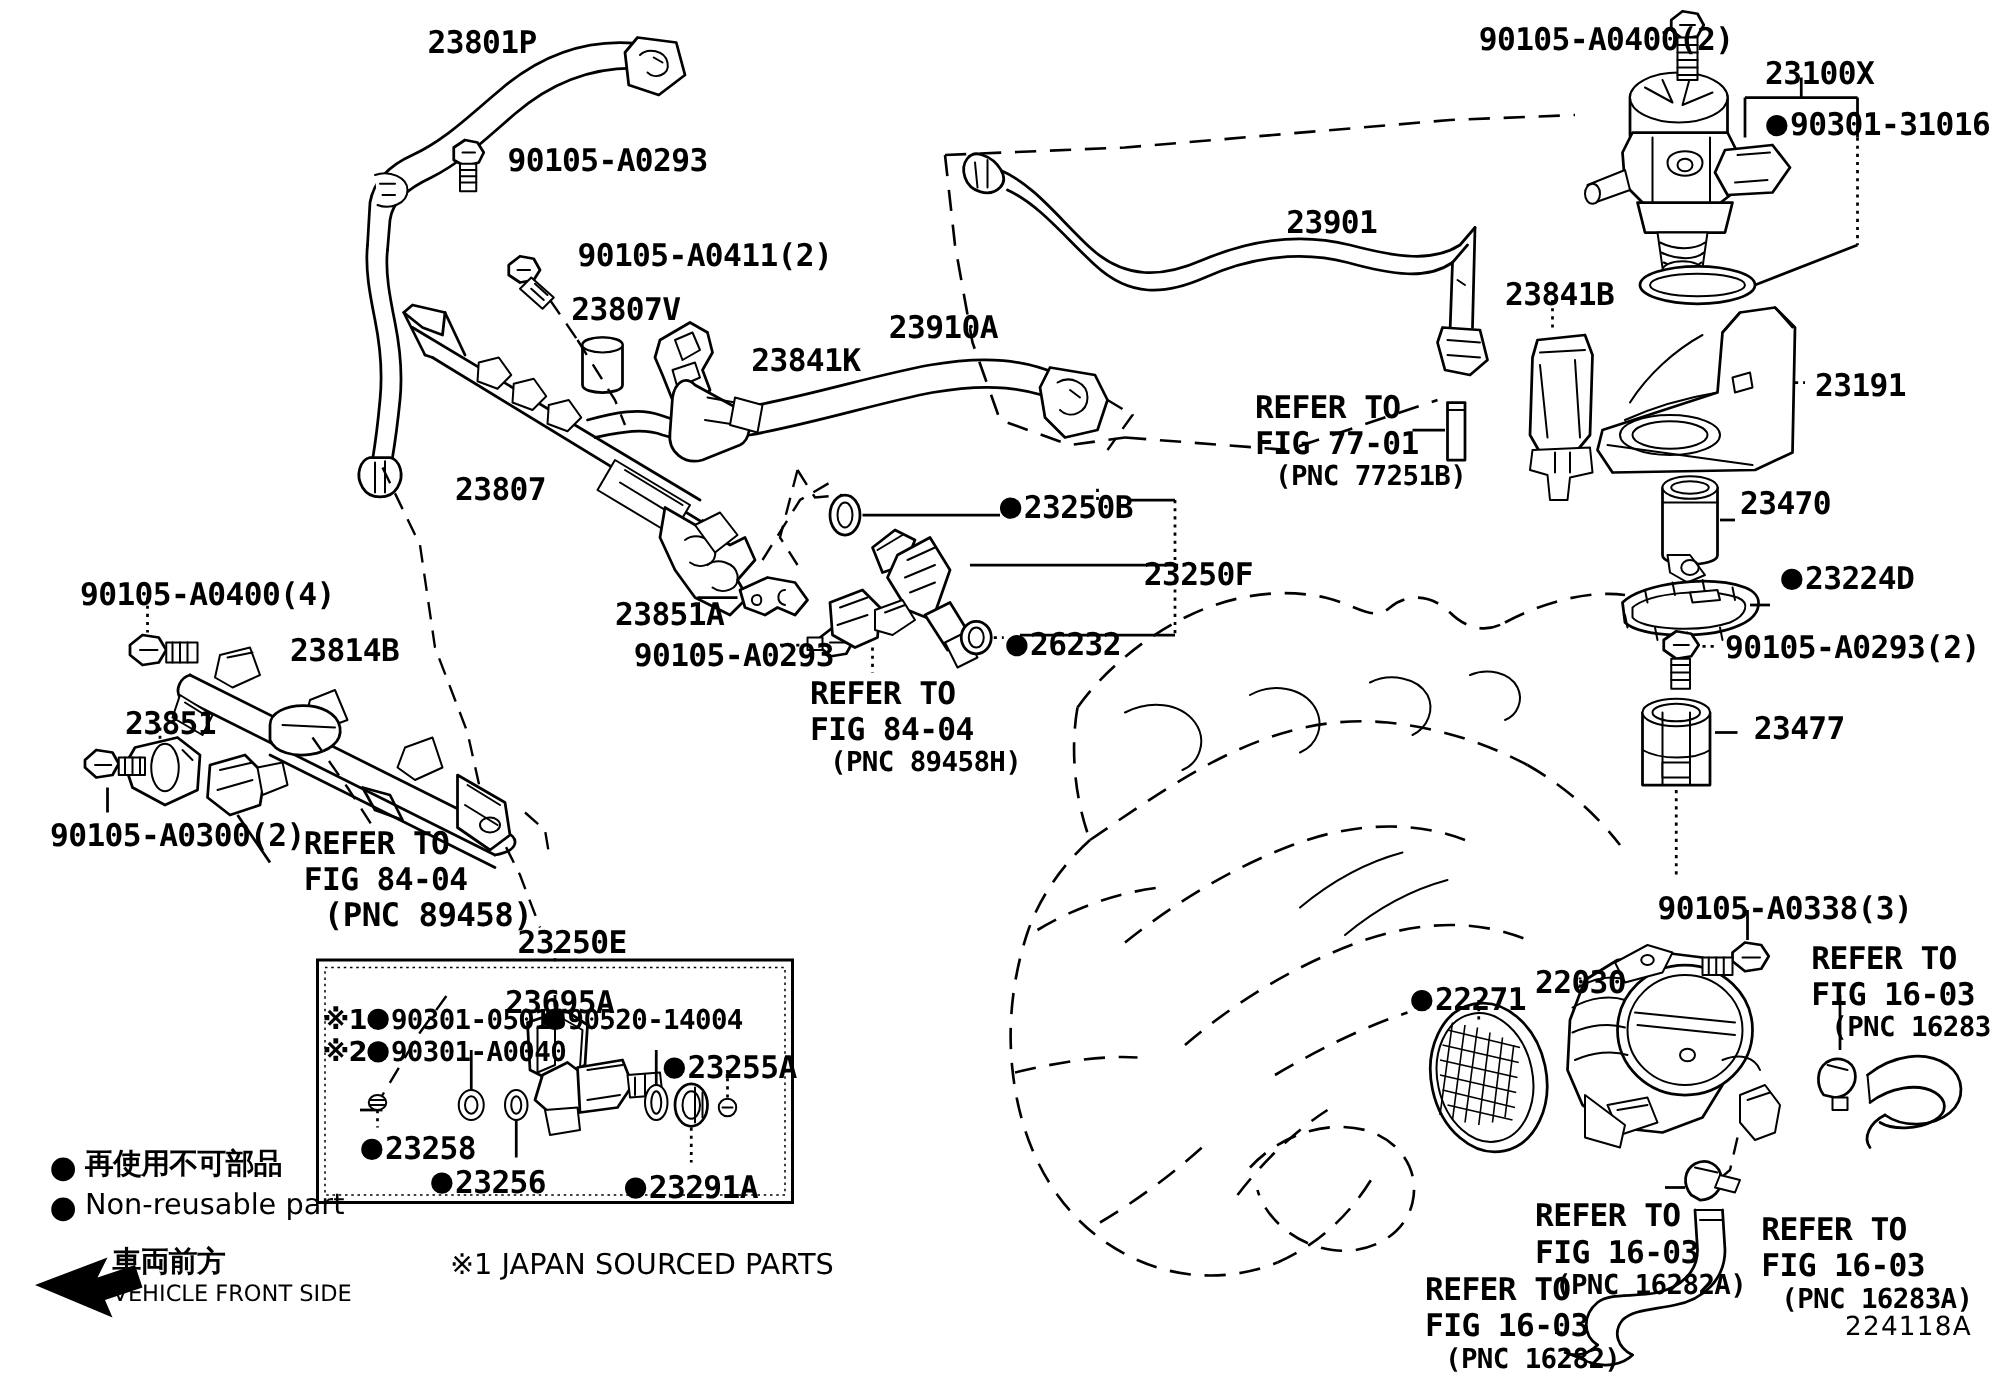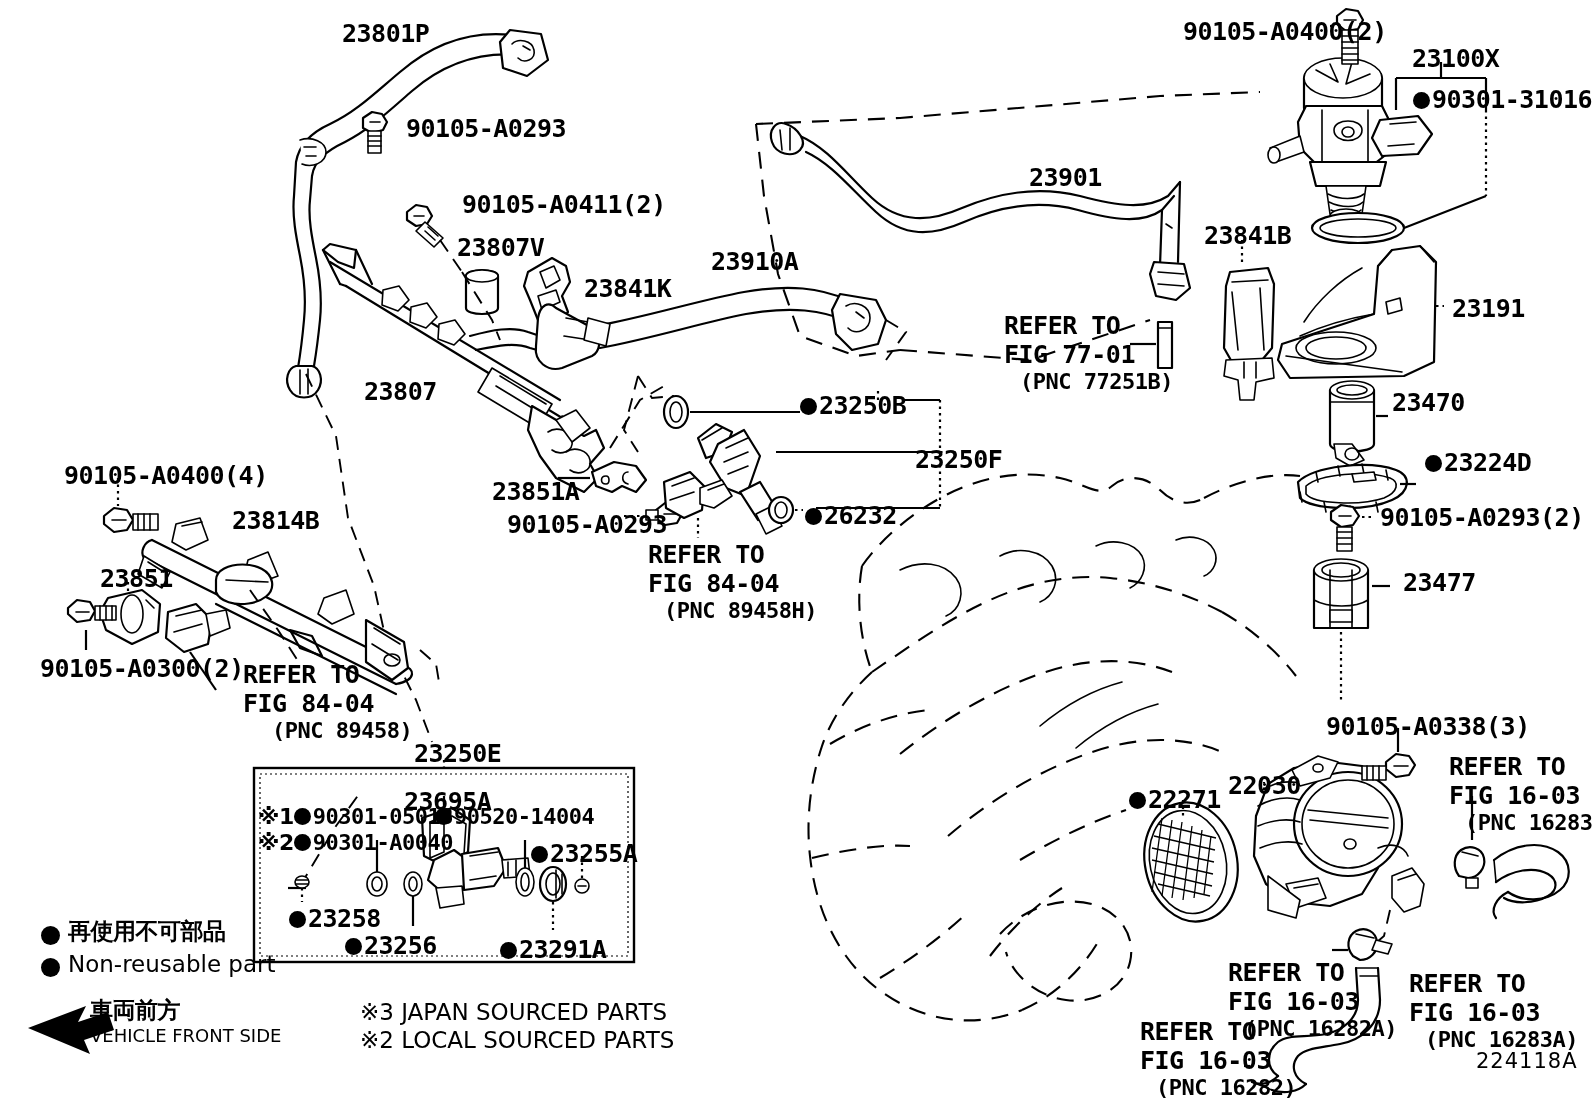--- a/index.html
+++ b/index.html
@@ -592,21 +592,21 @@
       <div class="lbl" style="left: 342px; top: 20px;"><span>23801P</span></div>
       <div class="lbl" style="left: 1183px; top: 18px;"><span>90105-A0400(2)</span></div>
       <div class="lbl" style="left: 1412px; top: 45px;"><span>23100X</span></div>
       <div class="lbl" style="left: 1413px; top: 86px;"><span class="dot"></span><span>90301-31016</span></div>
       <div class="lbl" style="left: 406px; top: 115px;"><span>90105-A0293</span></div>
       <div class="lbl" style="left: 1029px; top: 164px;"><span>23901</span></div>
       <div class="lbl" style="left: 462px; top: 191px;"><span>90105-A0411(2)</span></div>
       <div class="lbl" style="left: 1204px; top: 222px;"><span>23841B</span></div>
       <div class="lbl" style="left: 457px; top: 234px;"><span>23807V</span></div>
       <div class="lbl" style="left: 711px; top: 248px;"><span>23910A</span></div>
-      <div class="lbl" style="left: 584px; top: 275px; text-align: center;"><span>23841K</span></div>
+      <div class="lbl" style="left: 601px; top: 275px; text-align: center;"><span>23841K</span></div>
       <div class="lbl" style="left: 1452px; top: 295px;"><span>23191</span></div>
       <div class="lbl" style="left: 364px; top: 378px;"><span>23807</span></div>
       <div class="lbl" style="left: 1392px; top: 389px;"><span>23470</span></div>
       <div class="lbl" style="left: 800px; top: 392px;"><span class="dot"></span><span>23250B</span></div>
       <div class="lbl" style="left: 915px; top: 446px;"><span>23250F</span></div>
       <div class="lbl" style="left: 1425px; top: 449px;"><span class="dot"></span><span>23224D</span></div>
       <div class="lbl" style="left: 492px; top: 478px;"><span>23851A</span></div>
       <div class="lbl" style="left: 64px; top: 462px;"><span>90105-A0400(4)</span></div>
       <div class="lbl" style="left: 1380px; top: 504px;"><span>90105-A0293(2)</span></div>
       <div class="lbl" style="left: 507px; top: 511px;"><span>90105-A0293</span></div>
@@ -632,21 +632,21 @@
         <div style="font-size: 22px; margin-left: 16px;">(PNC 77251B)</div>
       </div>
       <div class="lbl" style="left: 648px; top: 540px; line-height: 1.16;">
         <div>REFER TO</div>
         <div>FIG 84-04</div>
         <div style="font-size: 22px; margin-left: 16px;">(PNC 89458H)</div>
       </div>
       <div class="lbl" style="left: 243px; top: 660px; line-height: 1.16;">
         <div>REFER TO</div>
         <div>FIG 84-04</div>
-        <div style="font-size: 22px; margin-left: 29px;">(PNC 89458)</div>
+        <div style="font-size: 26px; margin-left: 16px;">(PNC 89458)</div>
       </div>
       <div class="lbl" style="left: 1449px; top: 752px; line-height: 1.16;">
         <div>REFER TO</div>
         <div>FIG 16-03</div>
         <div style="font-size: 22px; margin-left: 16px;">(PNC 16283)</div>
       </div>
       <div class="lbl" style="left: 1409px; top: 969px; line-height: 1.16;">
         <div>REFER TO</div>
         <div>FIG 16-03</div>
         <div style="font-size: 22px; margin-left: 16px;">(PNC 16283A)</div>
@@ -667,18 +667,17 @@
       <div class="lbl sm" style="left: 258px; top: 831px;"><span style="font-family: &quot;DejaVu Sans&quot;, &quot;Liberation Sans&quot;, sans-serif;">※2</span><span class="dot"></span><span>90301-A0040</span></div>
       <div class="lbl sm" style="left: 435px; top: 805px;"><span class="dot"></span><span>90520-14004</span></div>
     </div>
 
   <div class="lbl jp" style="left:68px;top:919px;">再使用不可部品</div>
   <div class="lbl sans" style="left:68px;top:952px;font-size:23px;">Non-reusable part</div>
 
   <div class="lbl jp" style="left:90px;top:998px;">車両前方</div>
   <div class="lbl sans" style="left:90px;top:1026px;font-size:18px;">VEHICLE FRONT SIDE</div>
 
-  <div class="lbl sans" style="left:360px;top:1000px;font-size:23px;">※3 JAPAN SOURCED PARTS</div>
-  <div class="lbl sans" style="left:360px;top:1028px;font-size:23px;">※2 LOCAL SOURCED PARTS</div>
+  <div class="lbl sans" style="left:360px;top:1000px;font-size:23px;">※1 JAPAN SOURCED PARTS</div>
 
   <div class="lbl id" style="left:1476px;top:1050px;">224118A</div>
 
 </div>
 
 </body></html>

